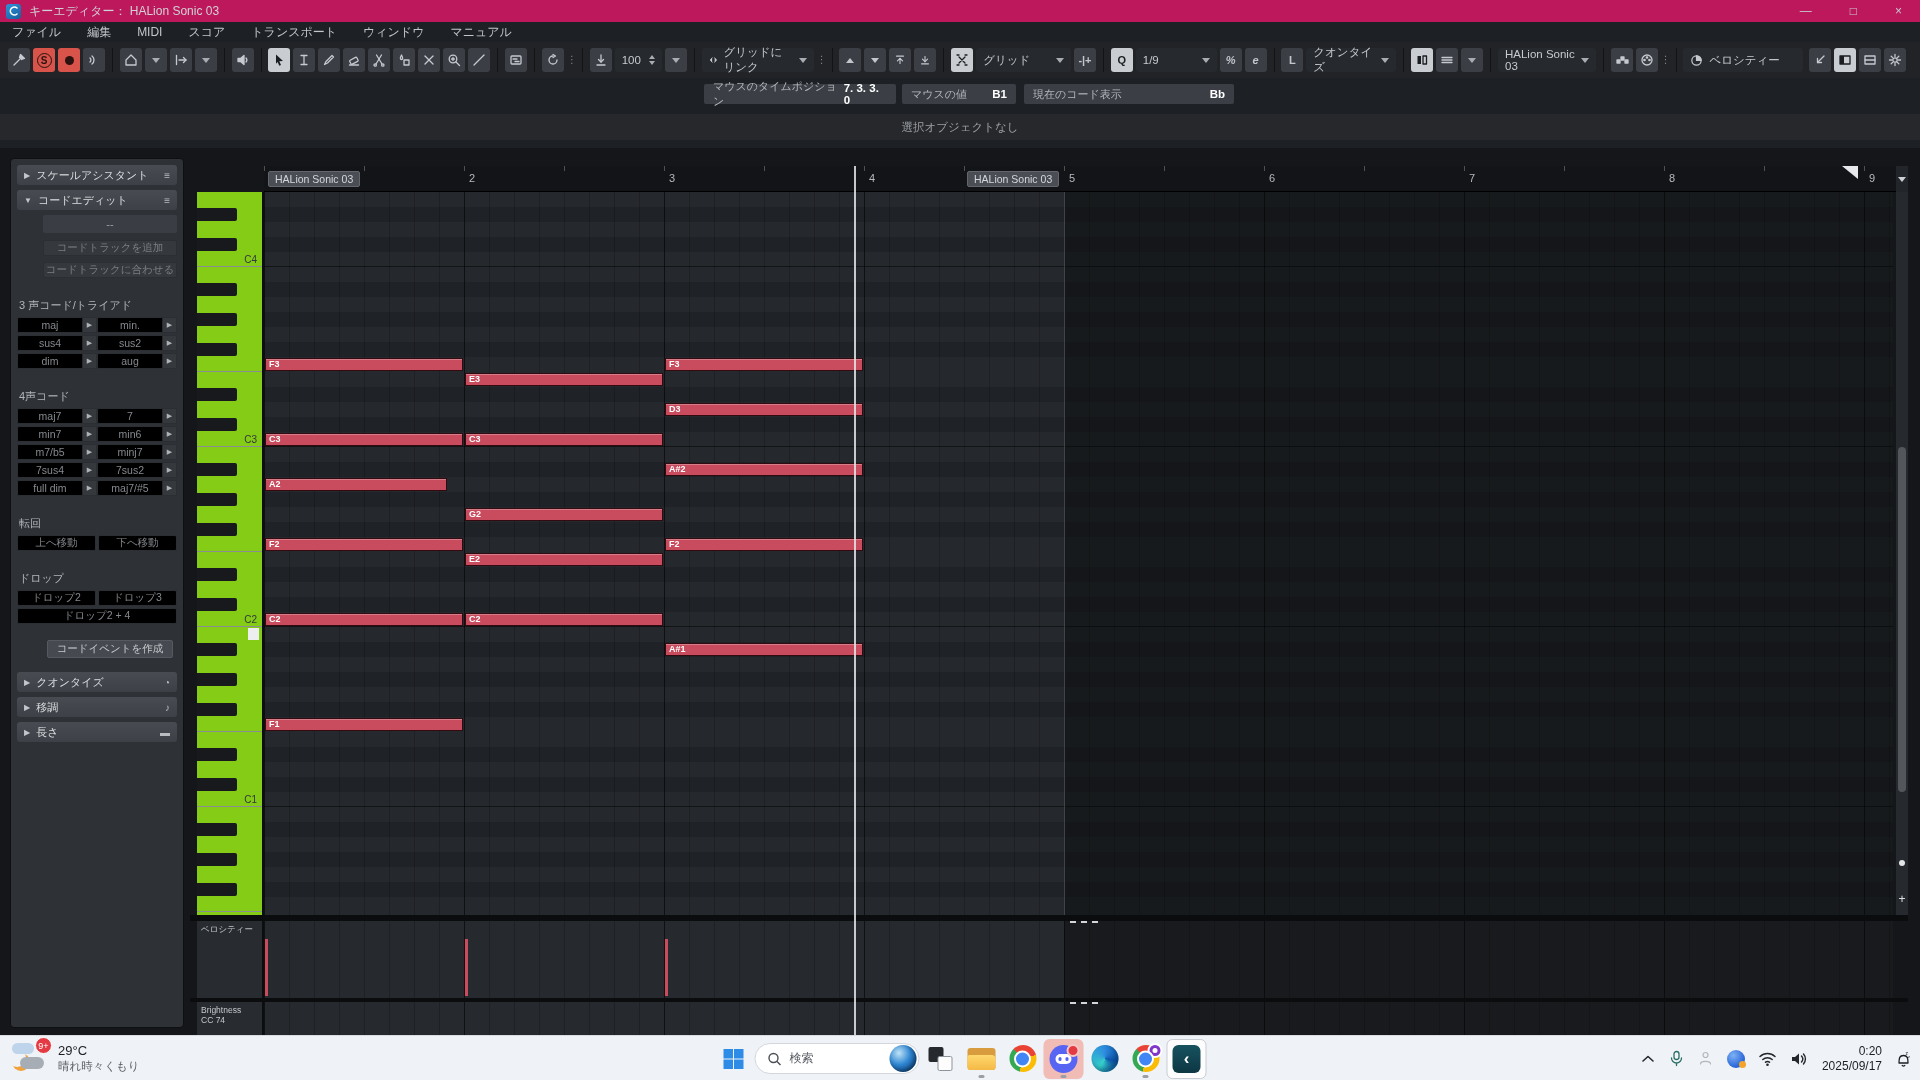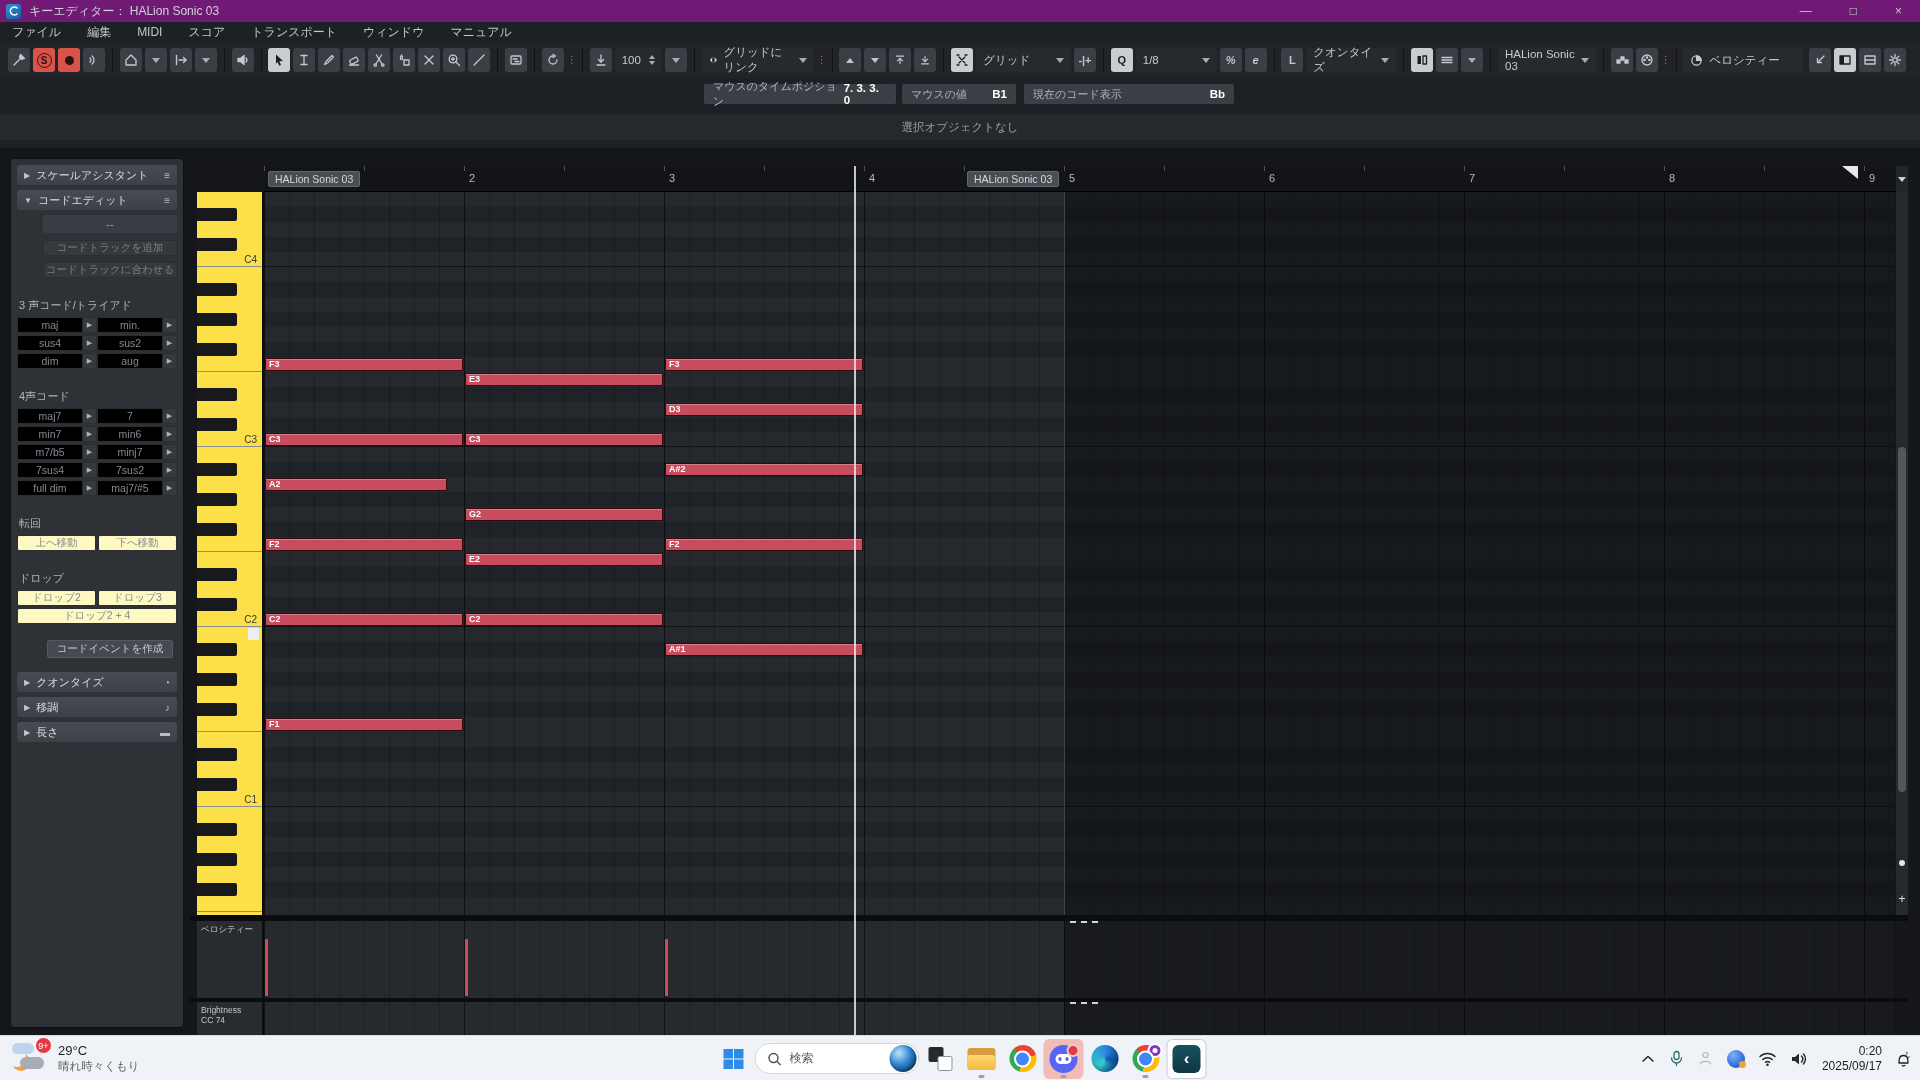--- a/index.html
+++ b/index.html
@@ -1,19 +1,19 @@
 <!DOCTYPE html>
 <html><head>
 <meta charset="utf-8">
 <style>
   *{margin:0;padding:0;box-sizing:border-box;font-family:"Liberation Sans","DejaVu Sans",sans-serif;}
   html,body{width:1920px;height:1080px;overflow:hidden;background:#1d2024;}
   #root{position:absolute;inset:0;width:1920px;height:1080px;background:#1d2024;}
   
-  .titlebar{position:absolute;left:0;top:0;width:1920px;height:22px;background:#701a75;display:flex;align-items:center;color:#cfd2d6;font-size:12px;}
+  .titlebar{position:absolute;left:0;top:0;width:1920px;height:22px;background:#be185d;display:flex;align-items:center;color:#cfd2d6;font-size:12px;}
   .appicon{width:15px;height:15px;border-radius:3px;margin:0 8px 0 6px;background:linear-gradient(145deg,#2f93d8,#155d9e);display:flex;align-items:center;justify-content:center;}
   .appicon svg{display:block;}
   .wincontrols{margin-left:auto;display:flex;align-items:center;gap:38px;padding-right:18px;color:#c6c9cd;font-size:12px;}
   .wincontrols span{cursor:default;}
   
   .menubar{position:absolute;left:0;top:22px;width:1920px;height:20px;background:#1d2024;display:flex;align-items:center;gap:26px;padding-left:12px;color:#c3c7cb;font-size:12px;}
   
   .toolbar{position:absolute;left:0;top:42px;width:1920px;height:36px;background:#212327;display:flex;align-items:center;padding:0 8px;gap:3px;}
   .tbtn{height:24px;min-width:22px;padding:0 2px;background:#3b3f45;border-radius:3px;display:flex;align-items:center;justify-content:center;color:#c3c7cc;font-size:11px;}
   .tbtn.active{background:#c9cdd2;color:#1b1d20;}
@@ -43,31 +43,31 @@
   .phead .pcaret{font-size:8px;color:#c3c7cb;}
   .phead .picon{margin-left:auto;color:#b9bdc2;font-size:10px;}
   .chdisp{height:18px;margin:3px 0 7px 26px;background:#3a3e44;border-radius:2px;display:flex;align-items:center;justify-content:center;color:#9ea2a6;font-size:11px;}
   .dimbtn{height:16px;margin:0 0 6px 26px;background:#35393e;border:1px solid #2b2e32;border-radius:2px;display:flex;align-items:center;justify-content:center;color:#7b7f84;font-size:10.5px;}
   .plabel{color:#b2b6ba;font-size:11px;margin:20px 0 4px 2px;}
   .chgrid{display:grid;grid-template-columns:1fr 15px 1fr 15px;gap:2px 0;margin-bottom:2px;}
   .chgrid .chbtn{height:16px;background:#000000;border:1px solid #2b2e32;border-right:none;border-radius:2px 0 0 2px;display:flex;align-items:center;justify-content:center;color:#85898e;font-size:10.5px;}
   .chgrid .charw{height:16px;background:#35393e;border:1px solid #2b2e32;border-left:1px solid #26292d;border-radius:0 2px 2px 0;display:flex;align-items:center;justify-content:center;color:#aeb2b7;font-size:7px;}
   .chgrid .chbtn:nth-child(4n+1){margin-right:0;}
   .grid2{display:grid;grid-template-columns:1fr 1fr;gap:2px;margin-bottom:2px;}
-  .grid2 .chbtn,.wide{height:16px;background:#fef9c3;border:1px solid #2b2e32;border-radius:2px;display:flex;align-items:center;justify-content:center;color:#85898e;font-size:10.5px;}
+  .grid2 .chbtn,.wide{height:16px;background:#000000;border:1px solid #2b2e32;border-radius:2px;display:flex;align-items:center;justify-content:center;color:#85898e;font-size:10.5px;}
   .wide{margin-bottom:16px;}
   .createbtn{height:18px;margin:12px 4px 10px 30px;background:#464a50;border:1px solid #565a60;border-radius:2px;display:flex;align-items:center;justify-content:center;color:#c6cace;font-size:10.5px;}
   
   .ruler{position:absolute;left:264px;top:18px;width:1644px;height:26px;background:#121417;border-bottom:1px solid #000;overflow:hidden;}
   .ruler::before{content:'';position:absolute;left:0;top:0;right:0;height:5px;background:repeating-linear-gradient(90deg,rgba(190,194,199,.35) 0 1px,transparent 1px 100px);}
   .rnum{position:absolute;top:6px;font-size:11px;color:#b5b9bd;}
   .rbadge{position:absolute;top:5px;height:16px;background:#4a4e54;border:1px solid #63676d;border-radius:2px;color:#d3d6da;font-size:10.5px;display:flex;align-items:center;padding:0 6px;}
   .rflag{position:absolute;top:0;width:0;height:0;border-top:13px solid #e6e8eb;border-left:16px solid transparent;}
   
-  .keys{position:absolute;left:197px;top:44px;width:67px;height:723px;overflow:hidden;background:#fde047;border-right:2px solid #0c0d0f;}
+  .keys{position:absolute;left:197px;top:44px;width:67px;height:723px;overflow:hidden;background:#84cc16;border-right:2px solid #0c0d0f;}
   .krow{position:relative;width:100%;height:15px;}
   .krow.bound{border-bottom:1px solid #8a8e92;}
   .kblack{position:absolute;left:0;top:1px;width:40px;height:13px;background:#17191c;border-radius:0 2px 2px 0;}
   .kc{position:absolute;right:5px;top:0;font-size:10px;line-height:15px;color:#33373b;}
   .khover{position:absolute;right:3px;top:1px;width:11px;height:12px;background:#eceef0;}
   
   .grid{position:absolute;left:264px;top:44px;width:1629px;height:723px;overflow:hidden;background:#202327;}
   .grow{width:100%;height:15px;}
   .grow.w{background:#25282d;}
   .grow.b{background:#1f2226;}
@@ -315,21 +315,21 @@
         <span class="car"></span>
       </span>
     <span class="tbtn">
         <span class="tglyph">-|+</span>
       </span>
     <span class="sep"></span>
     <span class="tbtn active">
         <span class="tglyph">Q</span>
       </span>
     <span class="tfield" style="width:100px;justify-content:space-between;">
-        <span>1/8</span>
+        <span>1/9</span>
         <span class="car"></span>
       </span>
     <span class="tbtn">
         <span class="tglyph" style="font-style:italic;">%</span>
       </span>
     <span class="tbtn">
         <span class="tglyph" style="font-style:italic;">e</span>
       </span>
     <span class="sep"></span>
     <span class="tbtn">

